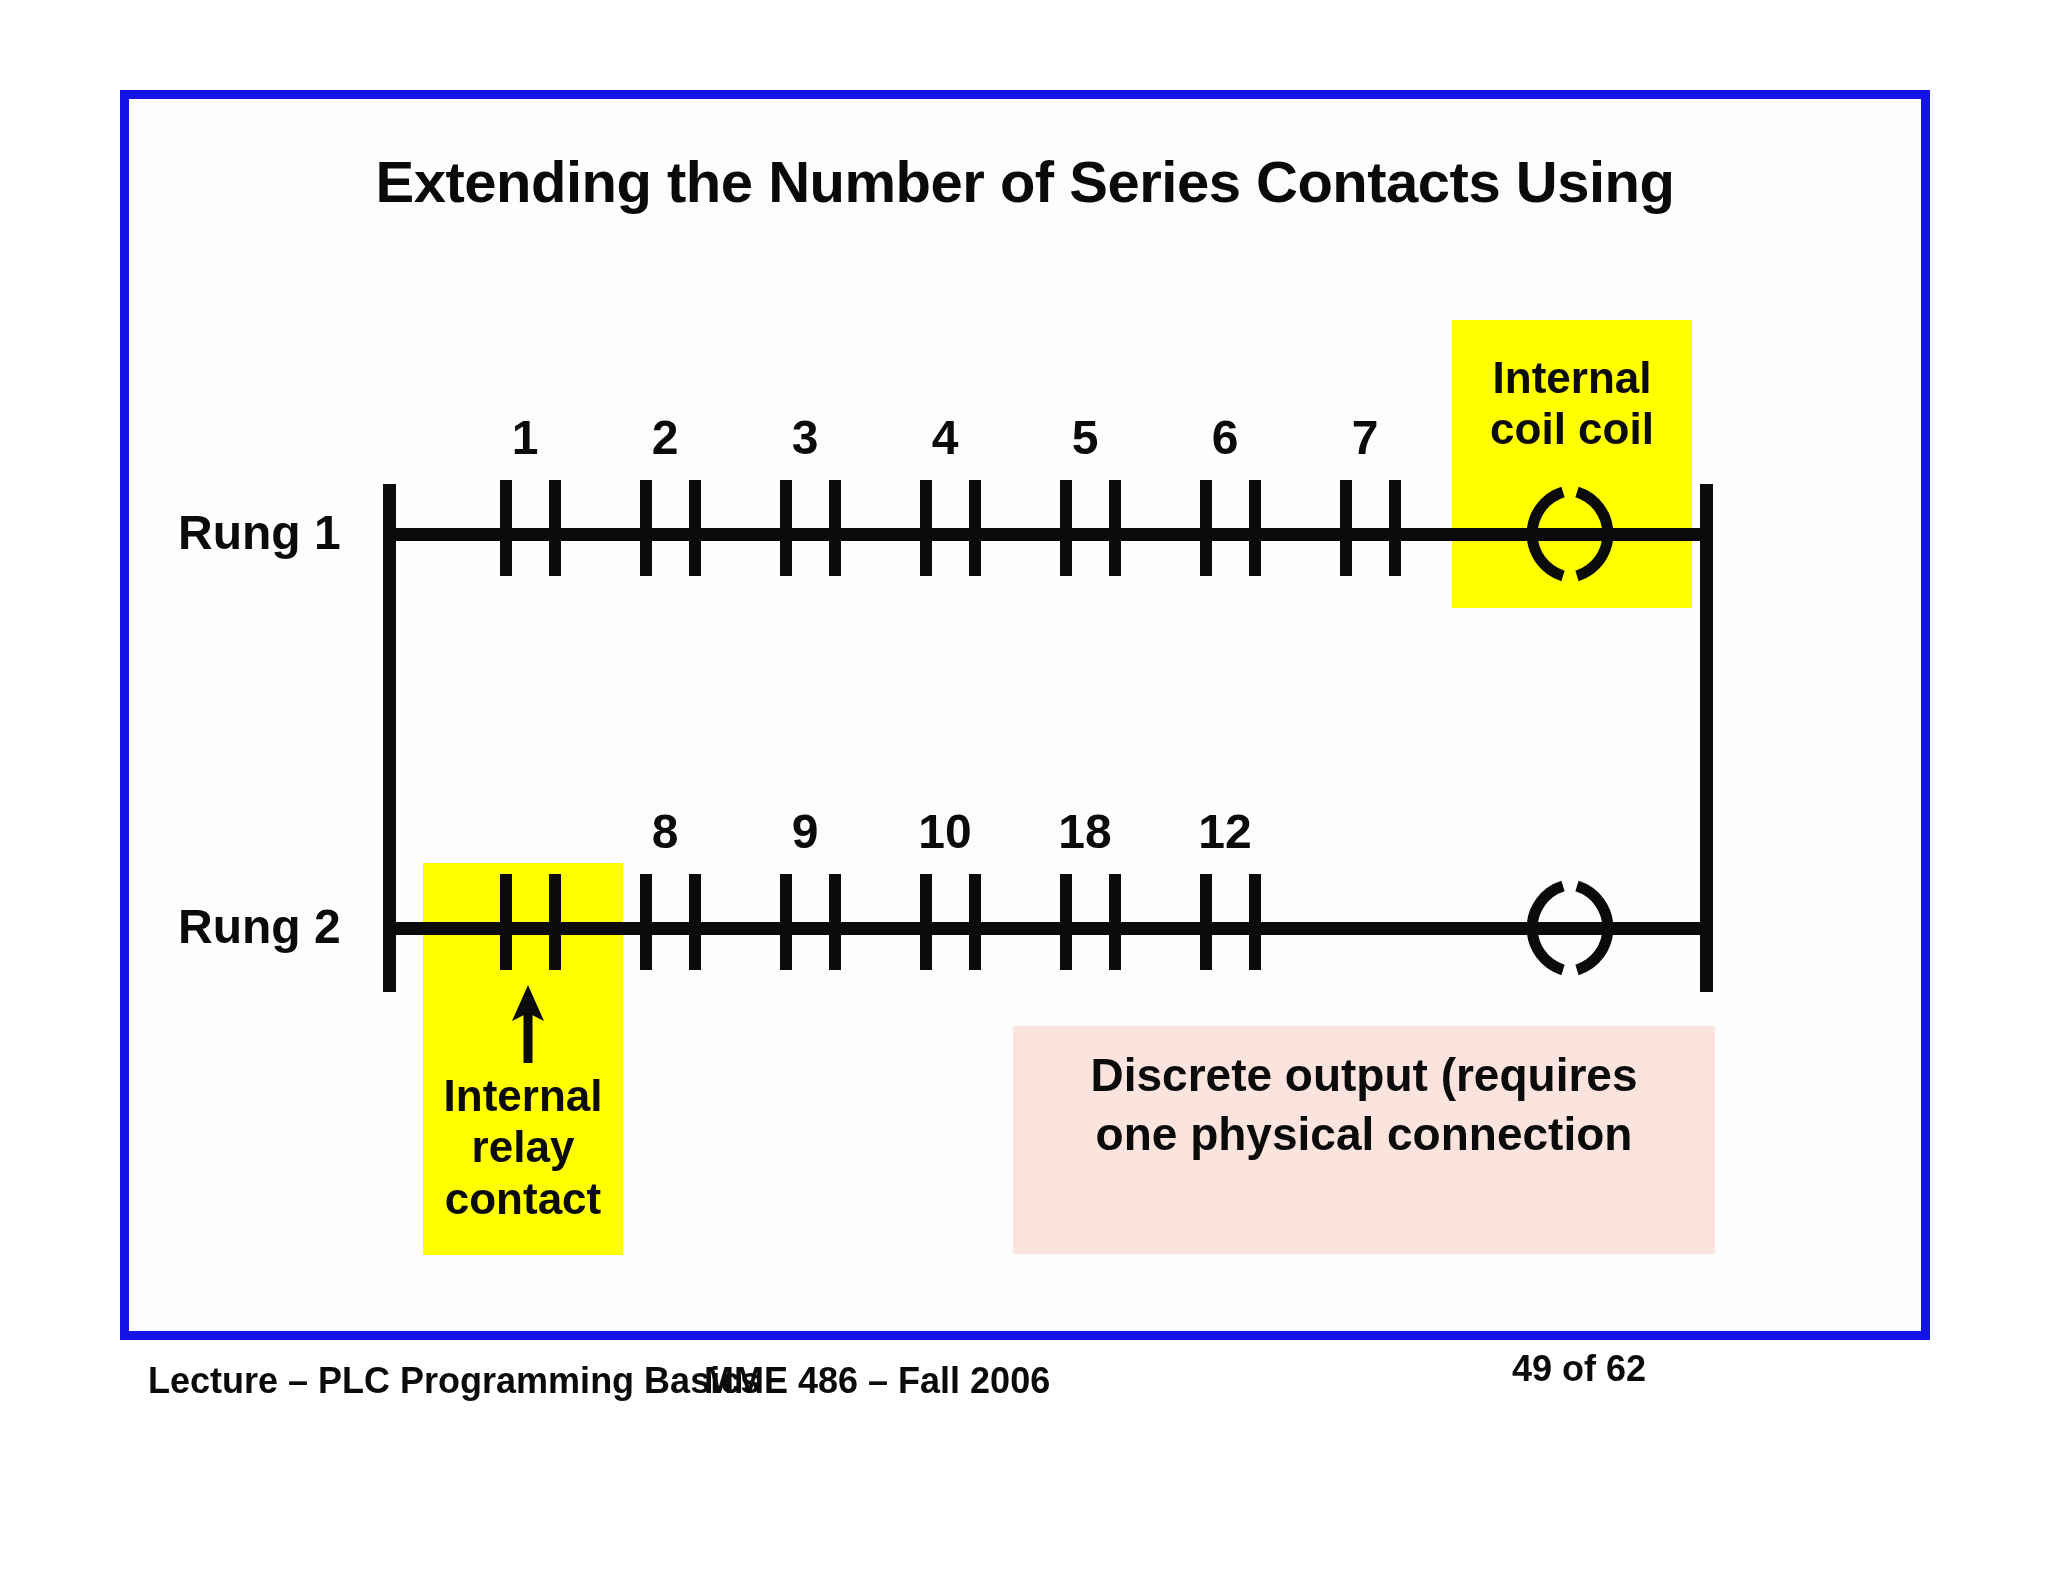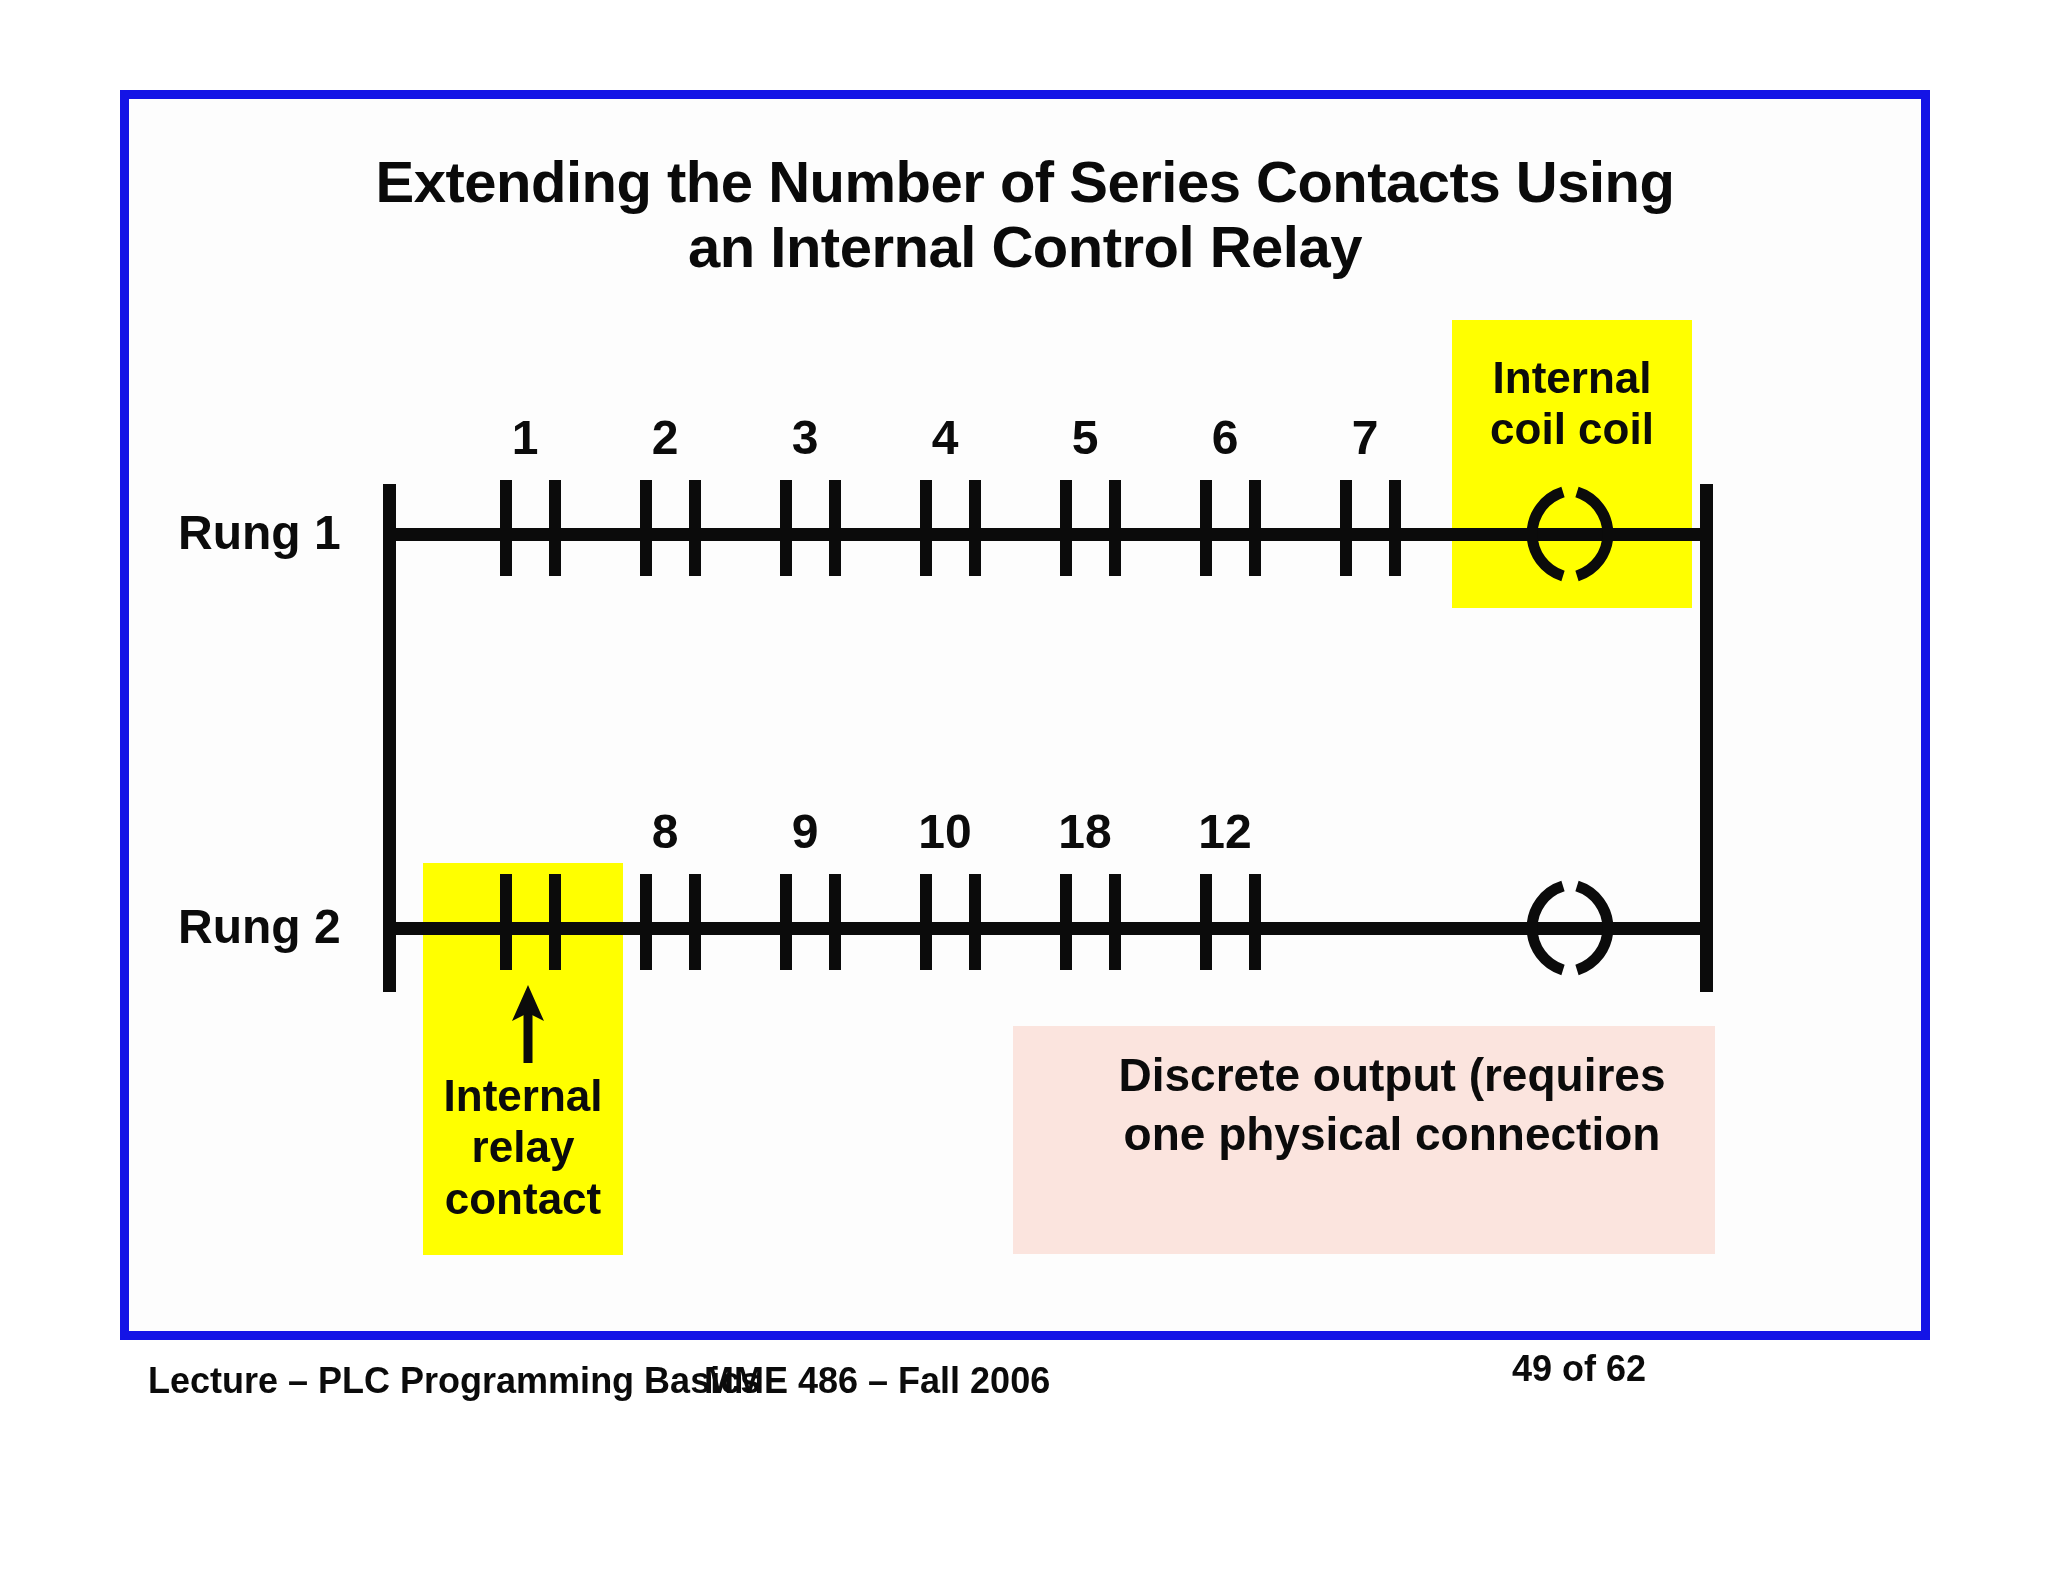--- a/index.html
+++ b/index.html
@@ -108,21 +108,20 @@
 </style>
 </head>
 <body>
 
 <div id="slide">
 
   <div id="frame"></div>
 
   <div id="title">
     <span>Extending the Number of Series Contacts Using</span>
-    <span class="l2">an Internal Control Relay</span>
   </div>
 
   <div class="hl-yellow" style="left:1452px;top:320px;width:240px;height:288px;"></div>
 
   <div class="hl-yellow" style="left:423px;top:863px;width:200px;height:392px;"></div>
 
   <div class="hl-pink" style="left:1013px;top:1026px;width:702px;height:228px;"></div>
 
   <div id="ladder">
 
@@ -210,21 +209,21 @@
     <div>Internal</div>
     <div>coil coil</div>
   </div>
 
   <div class="calloutText" style="left:423px;top:1070px;width:200px;">
     <div>Internal</div>
     <div>relay</div>
     <div>contact</div>
   </div>
 
-  <div class="calloutText pink" style="left:1013px;top:1046px;width:702px;margin-left:28px;">
+  <div class="calloutText pink" style="left:1013px;top:1046px;width:702px;">
     <div>Discrete output (requires</div>
     <div>one physical connection</div>
   </div>
 
   <div class="footer" id="footer-left">Lecture – PLC Programming Basics</div>
   <div class="footer" id="footer-mid">MME 486 – Fall 2006</div>
   <div class="footer" id="footer-page">49 of 62</div>
 
 </div>
 

